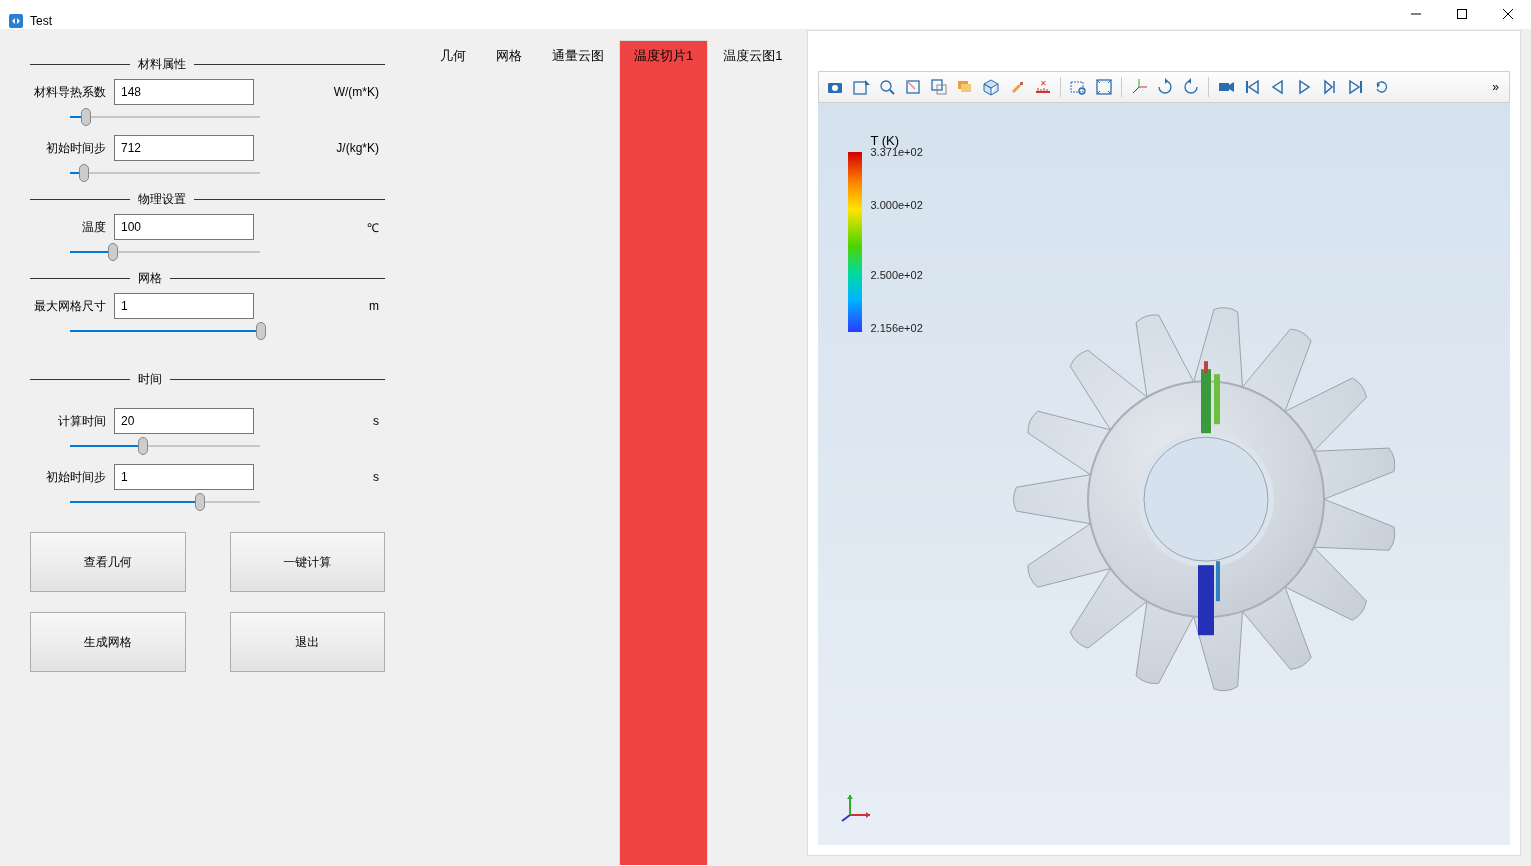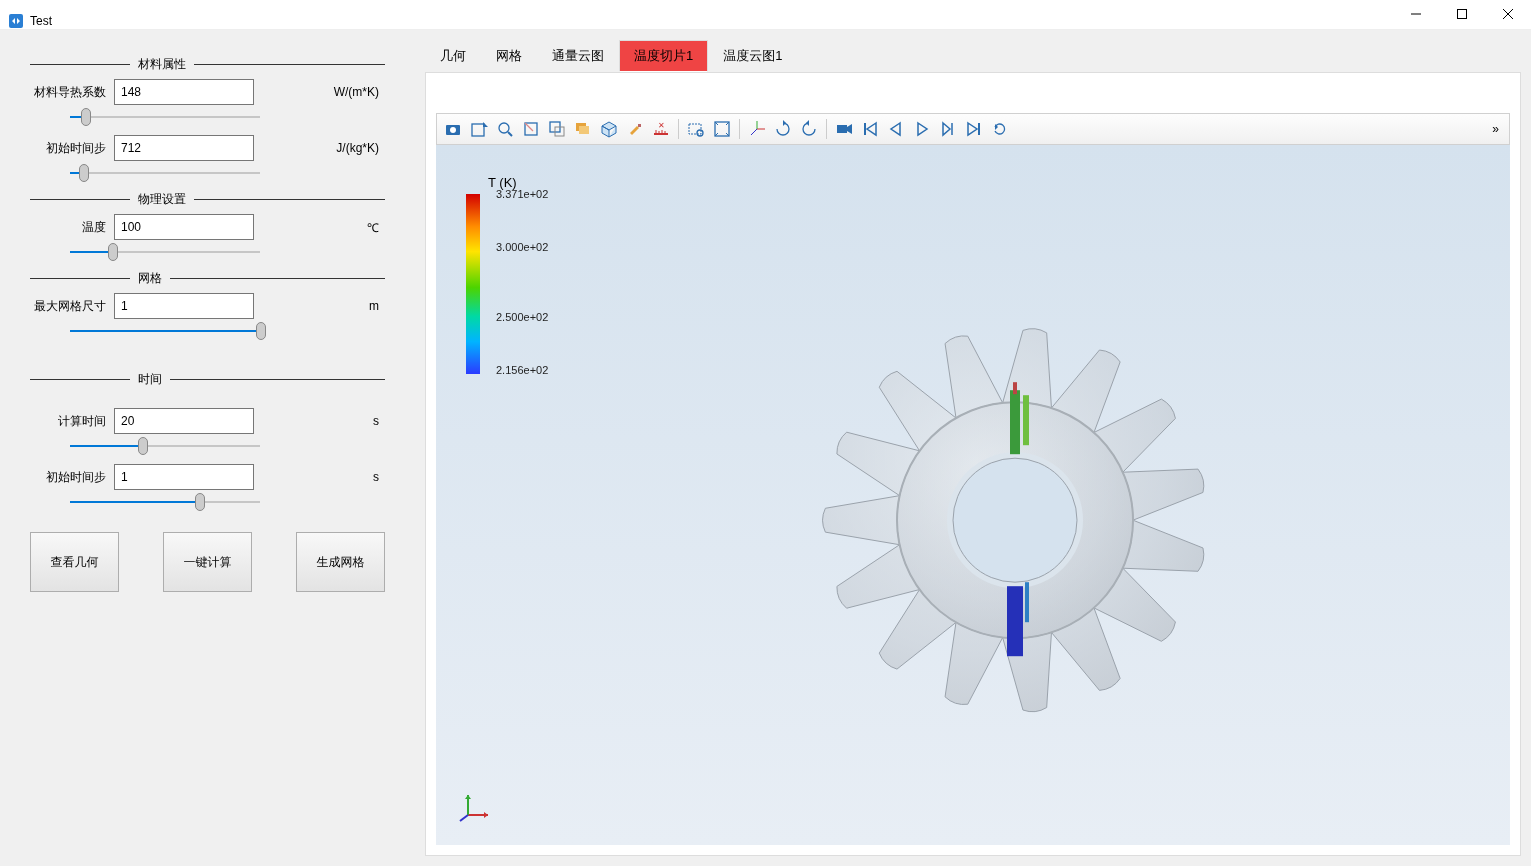--- a/index.html
+++ b/index.html
@@ -9,21 +9,21 @@
 .titlebar { height: 30px; display: flex; align-items: flex-end; justify-content: space-between; background: #fff; border-bottom: 1px solid #eee; }
 .titlebar-left { display: flex; align-items: center; padding-left: 8px; gap: 6px; }
 .app-icon { width: 16px; height: 16px; }
 .titlebar-title { font-size: 12px; }
 .titlebar-right { display: flex; }
 .win-btn { width: 46px; height: 30px; display: flex; align-items: center; justify-content: center; cursor: pointer; }
 
 
 .main { display: flex; height: calc(100vh - 30px); background: #f0f0f0; }
 .sidebar { width: 415px; background: #f0f0f0; padding: 18px 30px 16px 30px; }
-.content { flex: 1; display: flex; flex-direction: column; }
+.content { flex: 1; display: flex; flex-direction: row; }
 
 
 .sec-head { display: flex; align-items: center; margin: 8px 0 6px 0; }
 .sec-head .line { flex: 1; height: 1px; background: #333; }
 .sec-head .lbl { padding: 0 8px; font-size: 12px; }
 .sec-head .line.left { width: 100px; flex: 0 0 100px; }
 .sec-head .line.right { flex: 1; }
 
 
 .form-row { display: flex; align-items: center; margin: 6px 0 2px 0; }
@@ -32,40 +32,40 @@
 .form-unit { margin-left: auto; padding-right: 6px; font-size: 12px; }
 
 
 .slider-wrap { position: relative; height: 20px; margin: 2px 0 8px 40px; width: 190px; }
 .slider-track-bg { position: absolute; top: 9px; left: 0; right: 0; height: 2px; background: #c6c6c6; }
 .slider-track-fill { position: absolute; top: 9px; left: 0; height: 2px; background: #0078d7; }
 .slider-thumb { position: absolute; top: 3px; width: 8px; height: 14px; background: #0078d7; border-radius: 2px; transform: translateX(-4px); }
 .slider-thumb.gray { background: #ccc; border: 1px solid #888; width: 10px; height: 18px; top: 1px; border-radius: 5px; }
 
 
-.btn-grid { display: grid; grid-template-columns: 1fr 1fr 1fr; gap: 20px 44px; margin-top: 20px; }
+.btn-grid { display: grid; grid-template-columns: 1fr 1fr; gap: 20px 44px; margin-top: 20px; }
 .big-btn { height: 60px; background: linear-gradient(#f8f8f8, #e3e3e3); border: 1px solid #adadad; font-size: 12px; cursor: pointer; }
 
 
 .tabs { display: flex; padding: 10px 0 0 10px; background: #f0f0f0; font-size: 13px; }
 .tab { padding: 6px 14px; cursor: pointer; border: 1px solid transparent; }
 .tab.active { background: #ef4444; border: 1px solid #ddd; border-bottom: 1px solid #fff; }
 
 
 .viewer { flex: 1; margin: 0 10px 10px 10px; background: #fff; border: 1px solid #ddd; display: flex; flex-direction: column; }
 .toolbar { height: 32px; margin: 40px 10px 0 10px; background: linear-gradient(#fdfdfd, #f0f0f0); border: 1px solid #d0d0d0; display: flex; align-items: center; padding: 0 4px; gap: 2px; }
 .tb-btn { width: 24px; height: 24px; display: flex; align-items: center; justify-content: center; cursor: pointer; border-radius: 2px; }
 .tb-sep { width: 1px; height: 20px; background: #ccc; margin: 0 3px; }
 .tb-more { margin-left: auto; padding: 0 6px; cursor: pointer; }
 
 
 .canvas { flex: 1; margin: 0 10px 10px 10px; background: linear-gradient(#d5e2ee, #e8eef5); position: relative; overflow: hidden; }
 .legend { position: absolute; left: 30px; top: 30px; }
 .legend-title { font-size: 13px; margin-bottom: 4px; margin-left: 22px; }
-.legend-bar-wrap { display: flex; gap: 8px; }
+.legend-bar-wrap { display: flex; }
 .legend-bar { width: 14px; height: 180px; background: linear-gradient(to bottom, #d30000 0%, #ff8c00 18%, #ffe400 32%, #4cd400 52%, #00d9a4 68%, #00b4ff 82%, #2b3bff 100%); }
 .legend-ticks { position: relative; margin-left: 8px; width: 70px; height: 180px; }
 .legend-tick { position: absolute; font-size: 11px; color: #222; }
 
 
 .gear-svg { position: absolute; left: 50%; top: 50%; transform: translate(-40%, -44%); }
 .triad { position: absolute; left: 22px; bottom: 20px; }
 
 svg { display: block; }
 </style>
@@ -192,20 +192,21 @@
     <div class="slider-wrap">
         <div class="slider-track-bg"></div>
         <div class="slider-track-fill" style="width:68%"></div>
         <div class="slider-thumb gray" style="left:68%"></div>
       </div>
 
     <div class="btn-grid">
       <button class="big-btn">查看几何</button>
       <button class="big-btn">一键计算</button>
       <button class="big-btn">生成网格</button>
+      <button class="big-btn">退出</button>
     </div>
   </div>
 
   <div class="content">
     <div class="tabs" id="tabs">
         <div class="tab">几何</div>
         <div class="tab">网格</div>
         <div class="tab">通量云图</div>
         <div class="tab active">温度切片1</div>
         <div class="tab">温度云图1</div>

